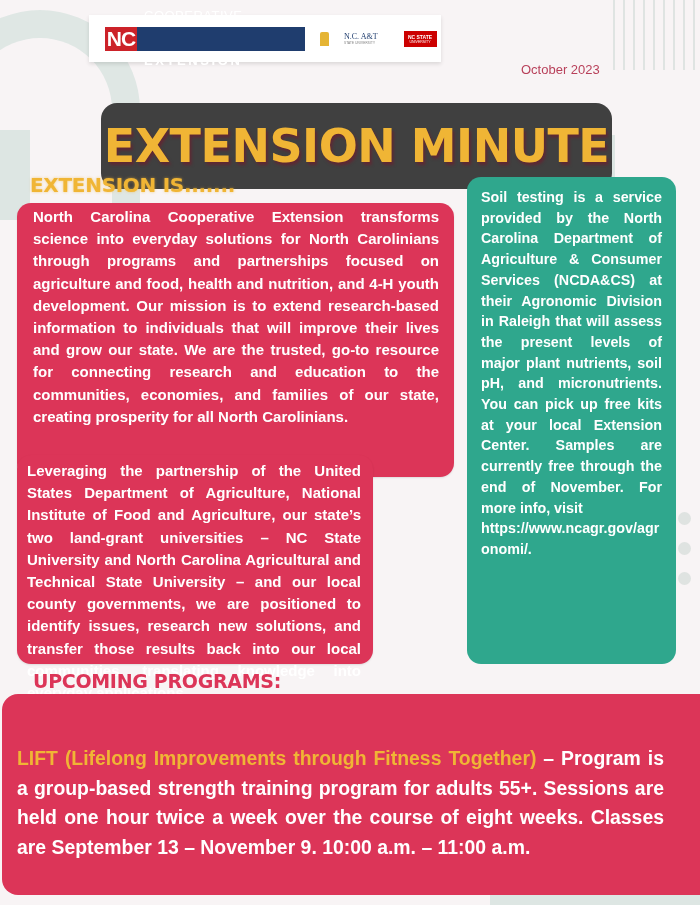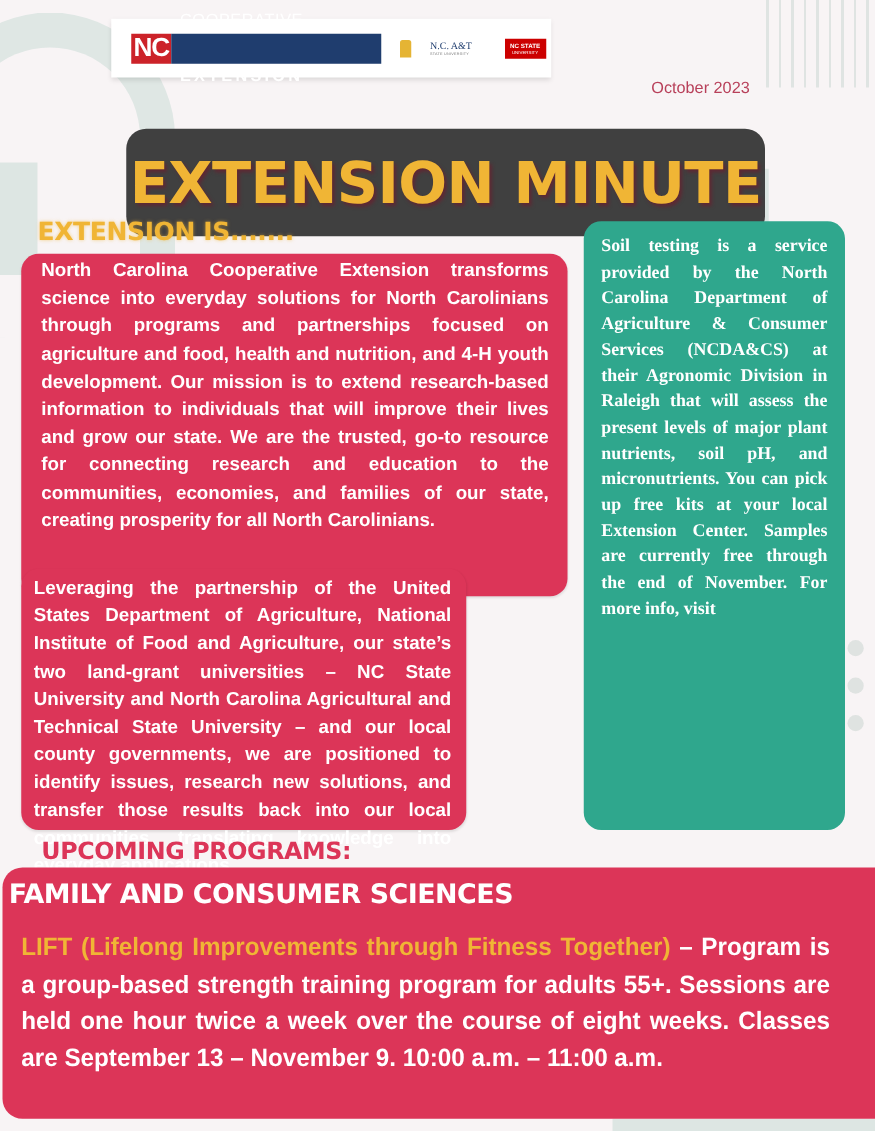--- a/index.html
+++ b/index.html
@@ -114,21 +114,20 @@
       padding: 10px 14px 0 14px; color: #fff;
     }
     .green-box h2 {
       color: #f0b535; font-size: 18px; font-weight: bold; text-align: center;
       line-height: 25px; margin-bottom: 5px;
     }
     .green-box p {
       font-size: 14.3px; font-weight: bold; line-height: 20.7px;
       text-align: justify; text-align-last: left;
       word-break: break-all;
-      font-family: Liberation Serif, serif;
     }
     .green-box .para { word-break: normal; }
 
     .upcoming {
       position: absolute; left: 33px; top: 670px;
       color: #dc3558; font-size: 19px; font-weight: 900;
       font-family: "DejaVu Sans", sans-serif; letter-spacing: -0.3px;
     }
 
     .programs-box {
@@ -193,20 +192,20 @@
 <div class="red-box box1">
   <p>North Carolina Cooperative Extension transforms science into everyday solutions for North Carolinians through programs and partnerships focused on agriculture and food, health and nutrition, and 4-H youth development. Our mission is to extend research-based information to individuals that will improve their lives and grow our state. We are the trusted, go-to resource for connecting research and education to the communities, economies, and families of our state, creating prosperity for all North Carolinians.</p>
 </div>
 
 <div class="red-box box2">
   <p>Leveraging the partnership of the United States Department of Agriculture, National Institute of Food and Agriculture, our state’s two land-grant universities – NC State University and North Carolina Agricultural and Technical State University – and our local county governments, we are positioned to identify issues, research new solutions, and transfer those results back into our local communities, translating knowledge into everyday applications.</p>
 </div>
 
 <div class="green-box">
   <p class="para">Soil testing is a service provided by the North Carolina Department of Agriculture &amp; Consumer Services (NCDA&amp;CS) at their Agronomic Division in Raleigh that will assess the present levels of major plant nutrients, soil pH, and micronutrients. You can pick up free kits at your local Extension Center. Samples are currently free through the end of November. For more info, visit</p>
+  <p>https://www.ncagr.gov/agronomi/.</p>
 </div>
 
 <div class="upcoming">UPCOMING PROGRAMS:</div>
 
 <div class="programs-box">
-  <h3>FAMILY AND CONSUMER SCIENCES</h3>
   <div class="desc"><span class="hl">LIFT (Lifelong Improvements through Fitness Together)</span><span> – Program is a group-based strength training program for adults 55+. Sessions are held one hour twice a week over the course of eight weeks. Classes are September 13 – November 9. 10:00 a.m. – 11:00 a.m.</span></div>
 </div>
 
 </body></html>

